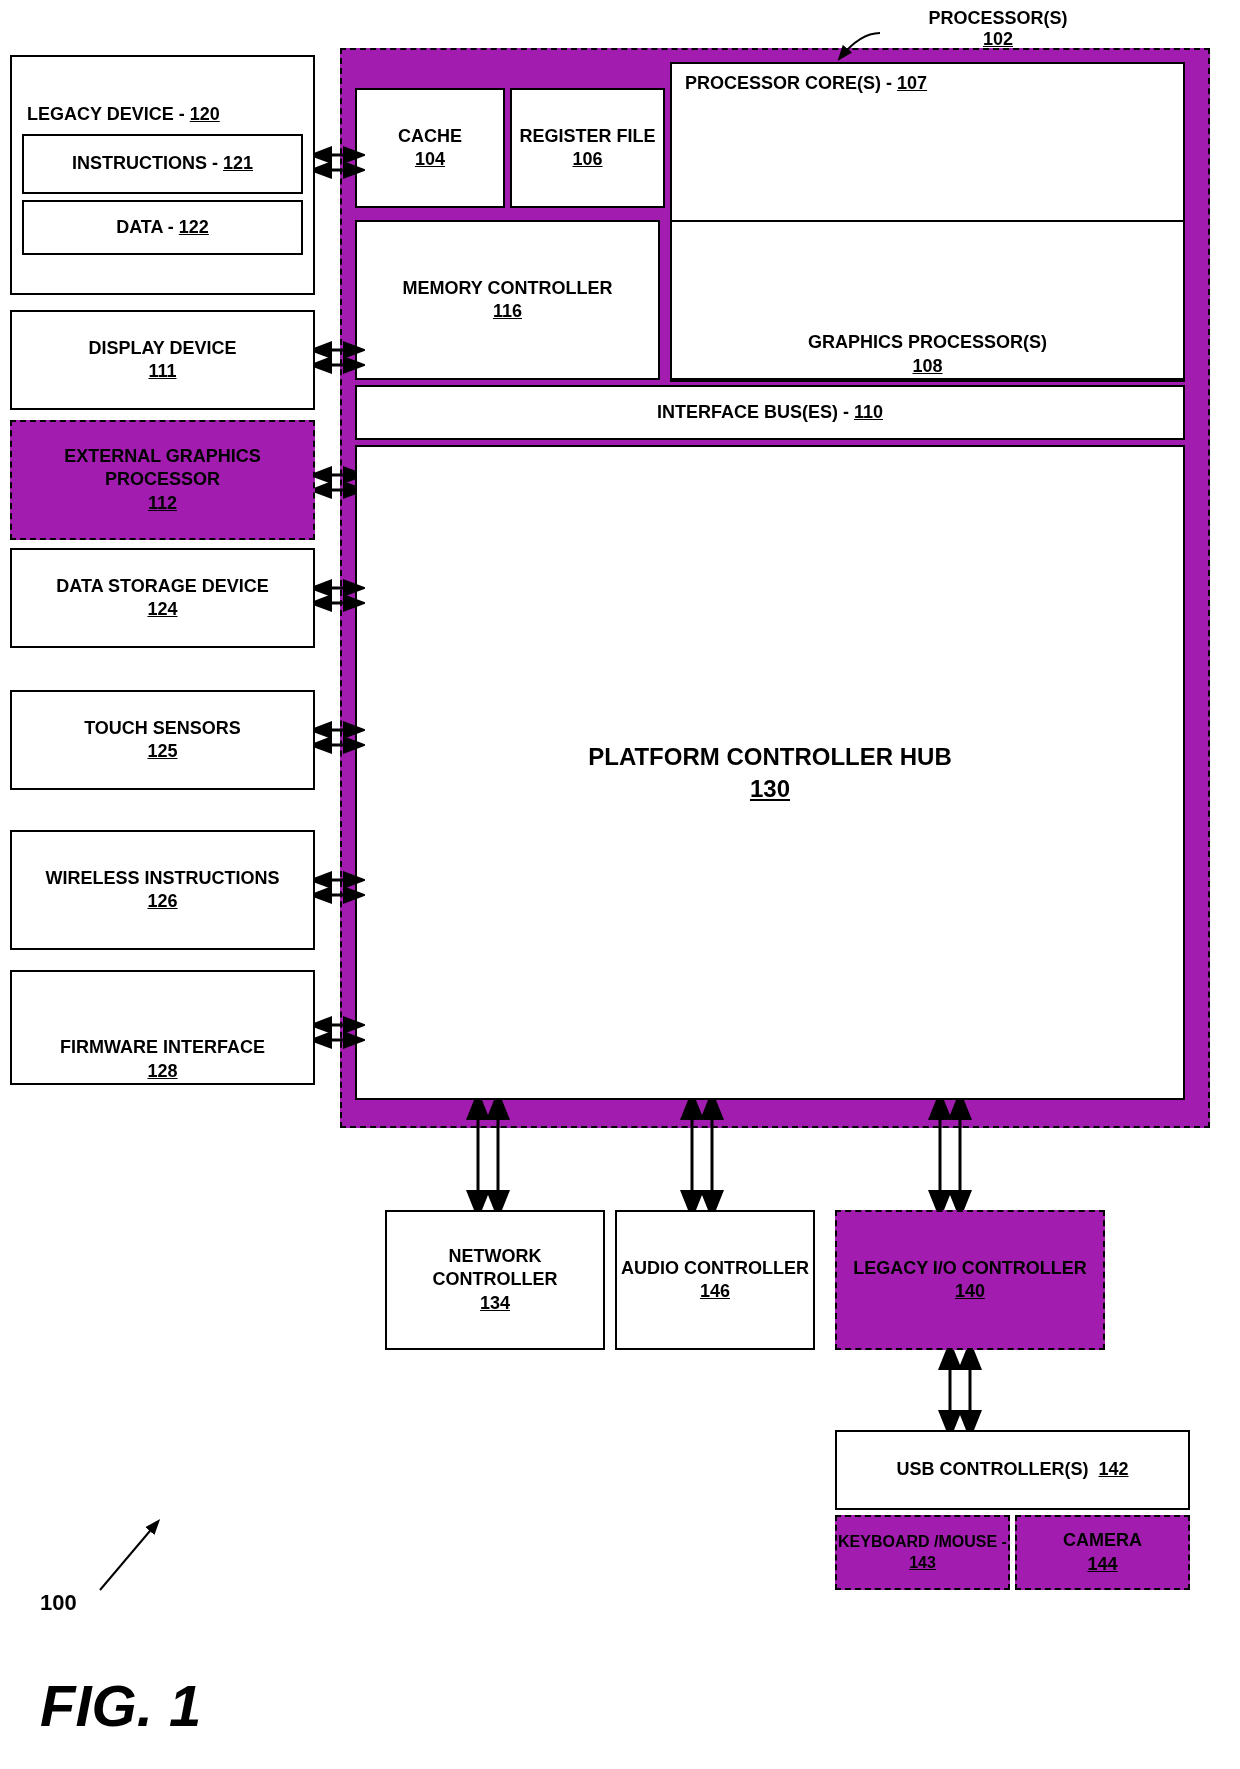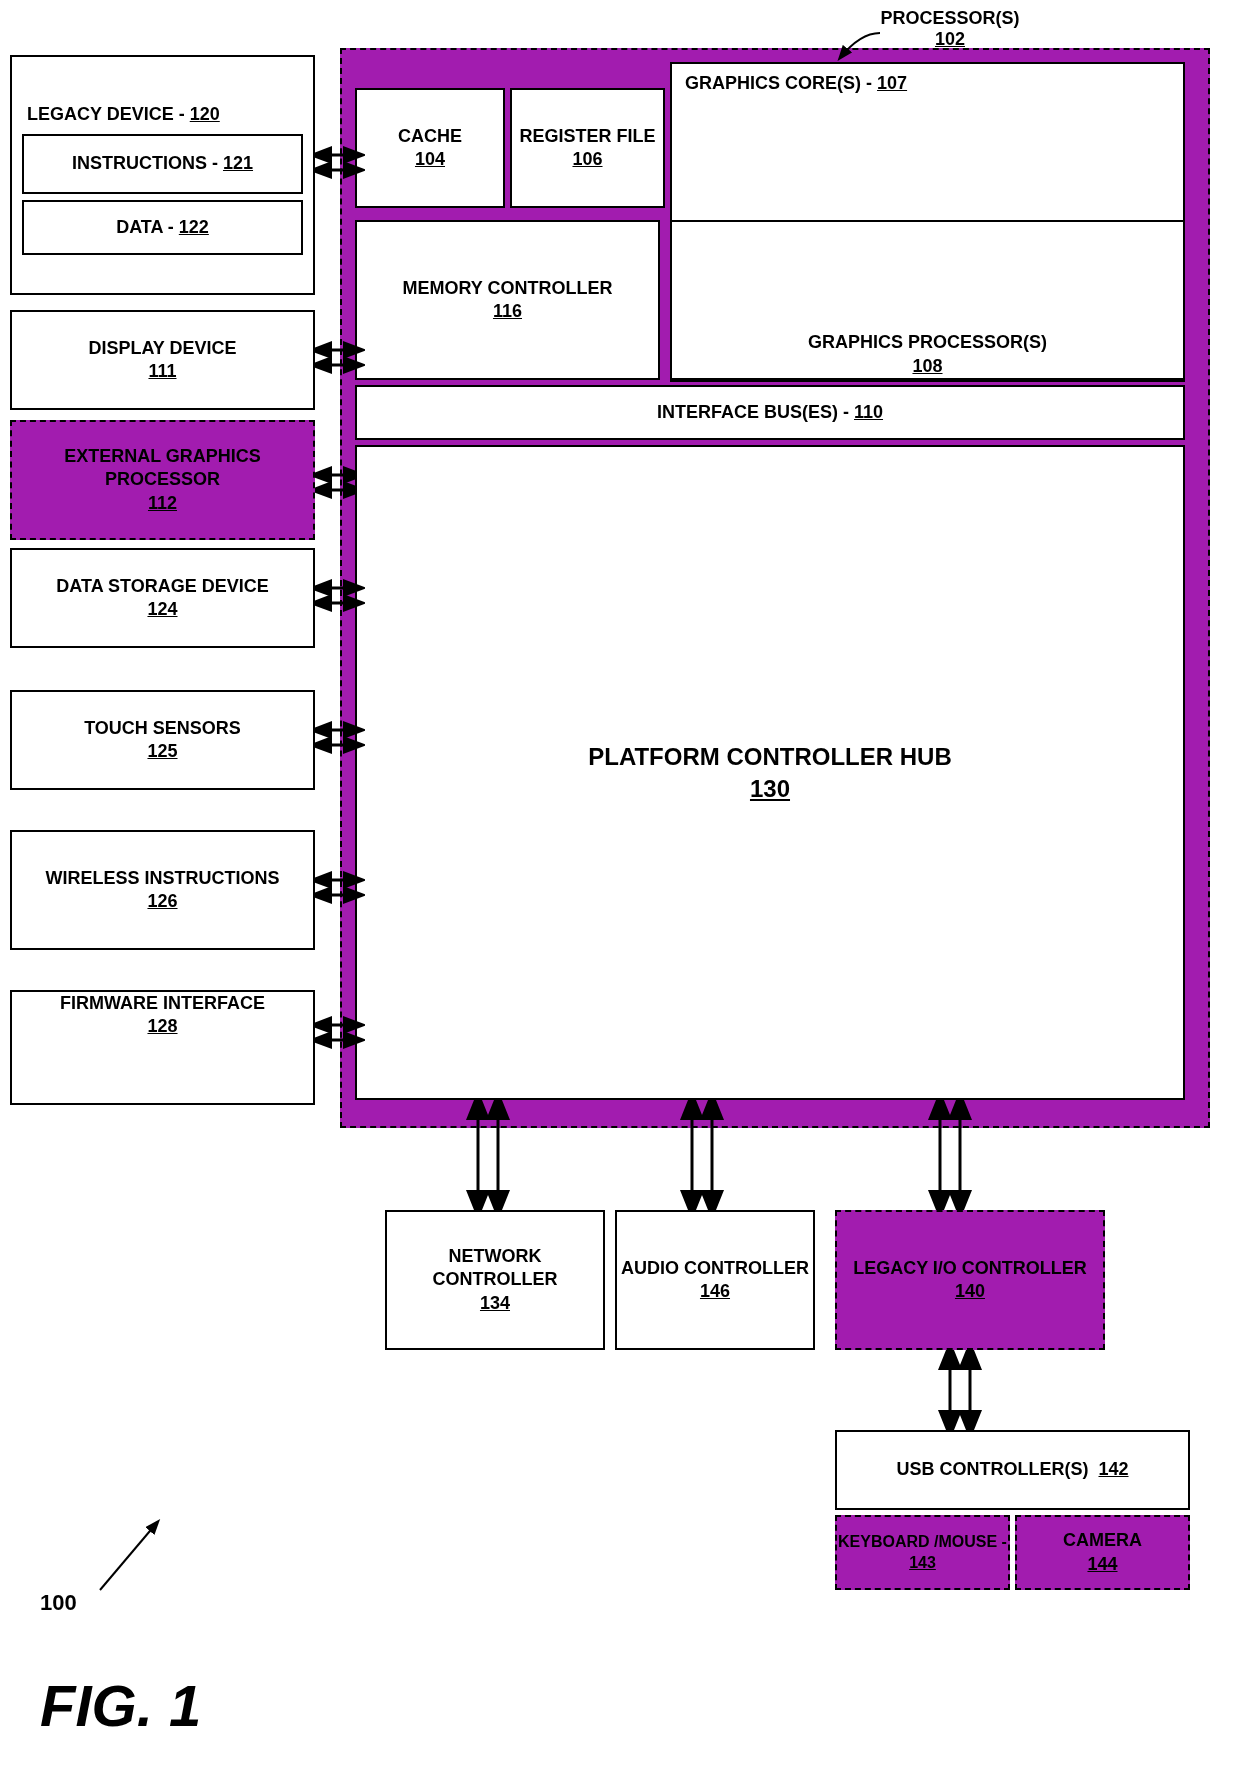--- a/index.html
+++ b/index.html
@@ -65,21 +65,21 @@
     }
   </style>
 </head>
 <body>
 
 <div class="diagram-container">
 
   <div class="dashed-box" style="left:340px; top:48px; width:870px; height:1080px;">
   </div>
 
-  <div class="curved-label" style="left:850px; top:8px; width:200px;">
+  <div class="curved-label" style="left:898px; top:8px; width:200px;">
     <span>PROCESSOR(S)</span><br>
     <span style="text-decoration:underline;">102</span>
   </div>
 
   <svg style="position:absolute;left:820px;top:28px;width:80px;height:40px;">
     <path d="M 60 5 Q 40 5 20 30" stroke="#000" stroke-width="2" fill="none" marker-end="url(#arrowhead)"></path>
     <defs>
       <marker id="arrowhead" markerWidth="8" markerHeight="6" refX="6" refY="3" orient="auto">
         <polygon points="0 0, 8 3, 0 6" fill="#000"></polygon>
       </marker>
@@ -116,21 +116,21 @@
 
   <div class="solid-box" style="left:510px; top:88px; width:155px; height:120px; flex-direction:column; justify-content:center;">
     <div class="box-label">
       <span>REGISTER FILE</span><br>
       <span style="text-decoration:underline;">106</span>
     </div>
   </div>
 
   <div class="solid-box" style="left:670px; top:62px; width:515px; height:320px; flex-direction:column; justify-content:flex-start; padding:8px;">
     <div class="box-label" style="width:100%; text-align:left; padding-left:5px;">
-      <span>GRAPHICS CORE(S) -</span>
+      <span>PROCESSOR CORE(S) -</span>
       <span style="text-decoration:underline;">107</span>
     </div>
 
   </div>
 
   <div class="solid-box" style="left:670px; top:220px; width:515px; height:160px; flex-direction:column; justify-content:flex-end;">
     <div class="box-label">
       <span>GRAPHICS PROCESSOR(S)</span><br>
       <span style="text-decoration:underline;">108</span>
     </div>
@@ -263,21 +263,21 @@
         <polygon points="0 0, 8 3, 0 6" fill="#000"></polygon>
       </marker>
       <marker id="ah12" markerWidth="8" markerHeight="6" refX="4" refY="3" orient="auto-start-reverse">
         <polygon points="0 0, 8 3, 0 6" fill="#000"></polygon>
       </marker>
     </defs>
     <line x1="5" y1="25" x2="40" y2="25" stroke="#000" stroke-width="3" marker-start="url(#ah12)" marker-end="url(#ah11)"></line>
     <line x1="5" y1="40" x2="40" y2="40" stroke="#000" stroke-width="3" marker-start="url(#ah12)" marker-end="url(#ah11)"></line>
   </svg>
 
-  <div class="solid-box" style="left:10px; top:990px; width:305px; height:115px; flex-direction:column; justify-content:flex-start;">
+  <div class="solid-box" style="left:10px; top:970px; width:305px; height:115px; flex-direction:column; justify-content:flex-end;">
     <div class="box-label">
       <span>FIRMWARE INTERFACE</span><br>
       <span style="text-decoration:underline;">128</span>
     </div>
   </div>
 
   <svg style="position:absolute; left:315px; top:1005px; width:50px; height:60px;">
     <defs>
       <marker id="ah13" markerWidth="8" markerHeight="6" refX="4" refY="3" orient="auto">
         <polygon points="0 0, 8 3, 0 6" fill="#000"></polygon>

